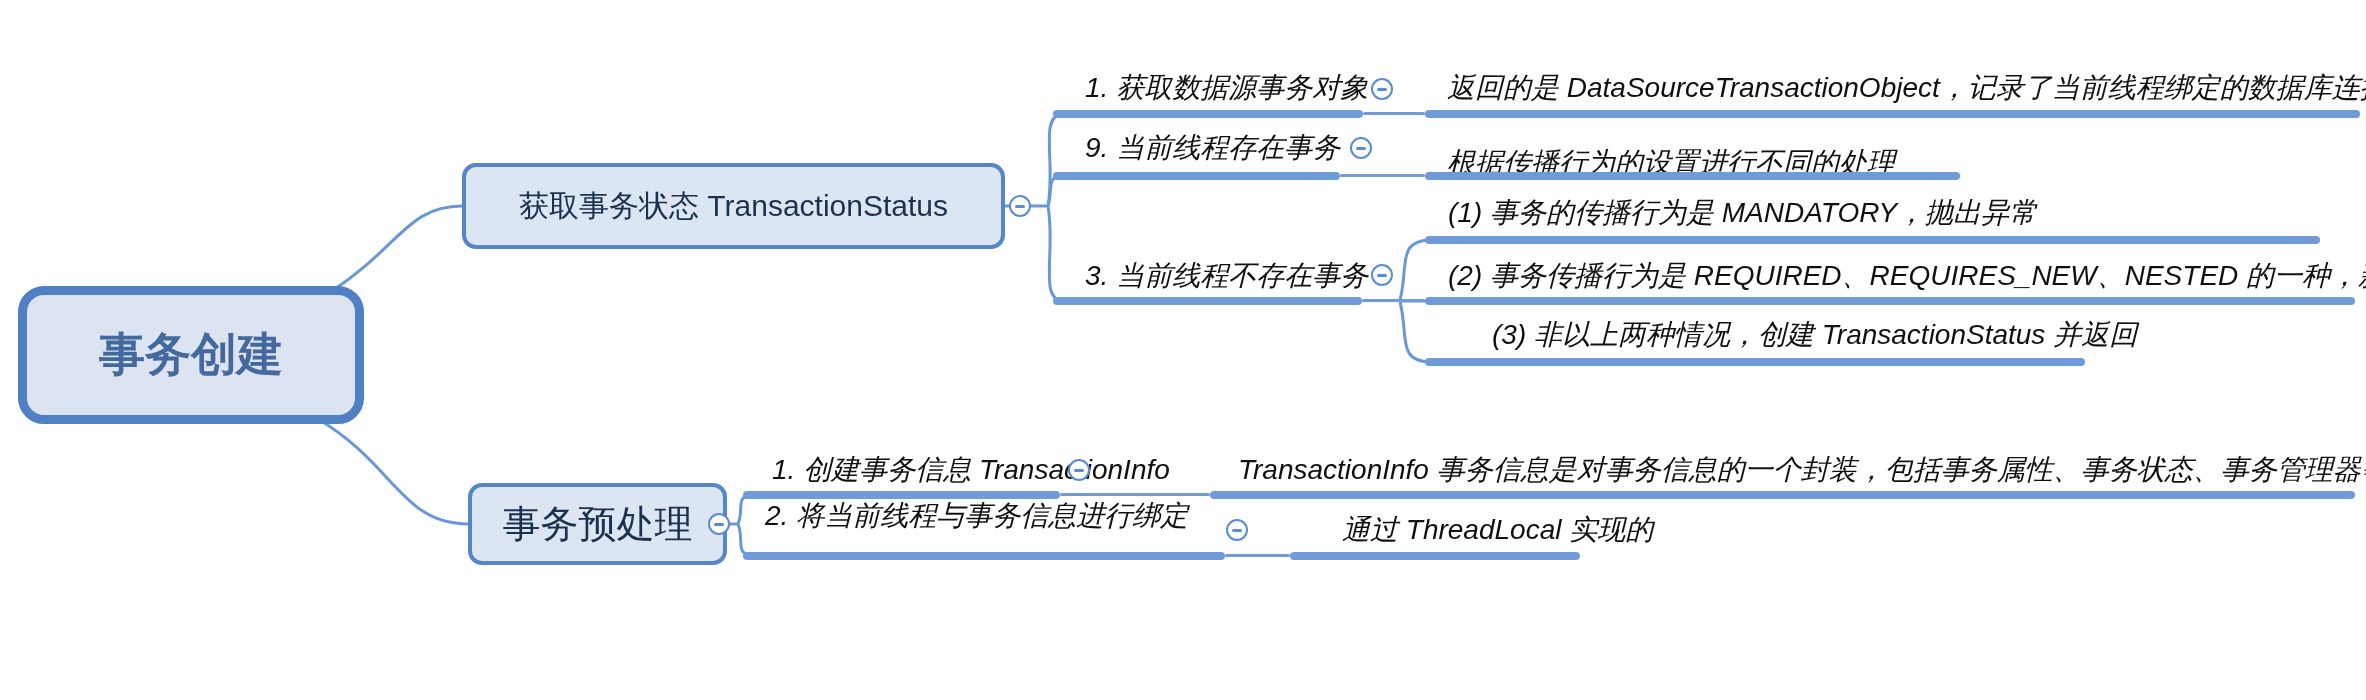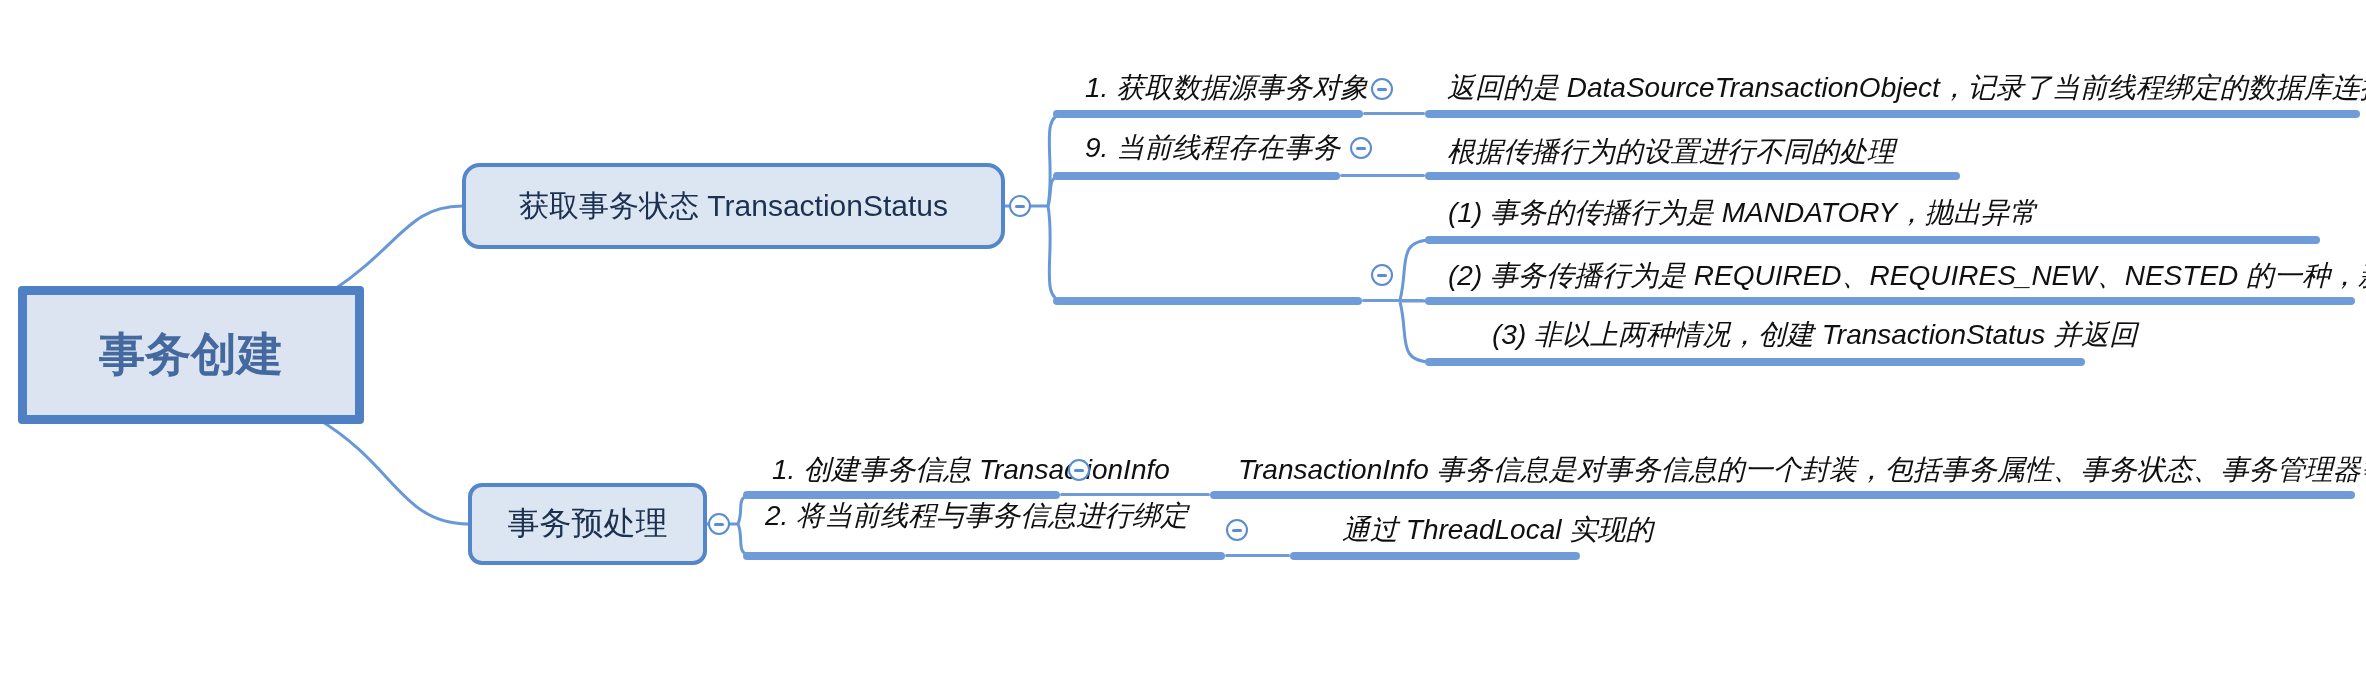--- a/index.html
+++ b/index.html
@@ -10,21 +10,21 @@
   svg.links { position:absolute; left:0; top:0; width:2366px; height:700px; }
   svg.links path, svg.links line { fill:none; stroke:#6898d8; stroke-width:3; }
 
   .topic-box {
     position:absolute; box-sizing:border-box;
     display:flex; align-items:center; justify-content:center;
     background:#dce6f3; border:4px solid #5586ca; border-radius:14px;
     color:#1c3050; font-size:30px; white-space:nowrap;
   }
   .root-box {
-    border-width:9px; border-color:#4f80c4; border-radius:4px;
+    border-width:9px; border-color:#4f80c4; border-radius:26px;
     background:#dbe4f0; color:#44699f; font-weight:bold; font-size:46px;
   }
   .bar  { position:absolute; height:8px; background:#6f9cd9; border-radius:4px; }
   .thin { position:absolute; height:3px; background:#6f9cd9; border-radius:2px; }
   .label {
     position:absolute; color:#101010; font-size:28px; line-height:32px;
     white-space:nowrap;
     font-style:italic;
   }
   .collapse {
@@ -54,21 +54,21 @@
 
     <line x1="705" y1="524" x2="738" y2="524"></line>
     <path d="M 738,524 C 745,507 733,495 756,495"></path>
     <path d="M 738,524 C 745,541 733,556 756,556"></path>
   </svg>
 
   <div class="topic-box root-box" style="left:18px; top:286px; width:346px; height:138px;">
     <span>事务创建</span>
   </div>
 
-  <div class="topic-box" style="left:462px; top:163px; width:543px; height:86px;border-radius:18px;">
+  <div class="topic-box" style="left:462px; top:163px; width:543px; height:86px;">
     <span>获取事务状态 TransactionStatus</span>
   </div>
   <div class="collapse" style="left:1009px; top:195px;">
     <span class="dash"></span>
   </div>
 
   <div class="label" style="left:1085px; top:72px;">1. 获取数据源事务对象</div>
   <div class="bar" style="left:1053px; top:110px; width:310px;"></div>
   <div class="thin" style="left:1363px; top:112px; width:62px;"></div>
   <div class="collapse" style="left:1371px; top:78px;">
@@ -76,39 +76,40 @@
   </div>
   <div class="label" style="left:1447px; top:72px;">返回的是 DataSourceTransactionObject，记录了当前线程绑定的数据库连接</div>
   <div class="bar" style="left:1425px; top:110px; width:935px;"></div>
 
   <div class="label" style="left:1085px; top:132px;">9. 当前线程存在事务</div>
   <div class="bar" style="left:1053px; top:172px; width:287px;"></div>
   <div class="thin" style="left:1340px; top:174px; width:85px;"></div>
   <div class="collapse" style="left:1350px; top:137px;">
     <span class="dash"></span>
   </div>
-  <div class="label" style="left:1447px; top:136px;">根据传播行为的设置进行不同的处理</div>
+  <div class="label" style="left:1447px; top:147px;">根据传播行为的设置进行不同的处理</div>
   <div class="bar" style="left:1425px; top:172px; width:535px;"></div>
 
+  <div class="label" style="left:1085px; top:260px;">3. 当前线程不存在事务</div>
   <div class="bar" style="left:1053px; top:297px; width:309px;"></div>
   <div class="thin" style="left:1362px; top:299px; width:62px;"></div>
   <div class="collapse" style="left:1371px; top:264px;">
     <span class="dash"></span>
   </div>
 
   <div class="label" style="left:1448px; top:197px;">(1) 事务的传播行为是 MANDATORY，抛出异常</div>
   <div class="bar" style="left:1425px; top:236px; width:895px;"></div>
 
   <div class="label" style="left:1448px; top:260px;">(2) 事务传播行为是 REQUIRED、REQUIRES_NEW、NESTED 的一种，新建事务</div>
   <div class="bar" style="left:1425px; top:297px; width:930px;"></div>
 
   <div class="label" style="left:1492px; top:319px;">(3) 非以上两种情况，创建 TransactionStatus 并返回</div>
   <div class="bar" style="left:1425px; top:358px; width:660px;"></div>
 
-  <div class="topic-box" style="left:468px; top:483px; width:239px; height:82px; font-size:32px;align-items:center;">
+  <div class="topic-box" style="left:468px; top:483px; width:259px; height:82px; font-size:38px;align-items:center;">
     <span>事务预处理</span>
   </div>
   <div class="collapse" style="left:708px; top:513px;">
     <span class="dash"></span>
   </div>
 
   <div class="label" style="left:772px; top:454px;">1. 创建事务信息 TransactionInfo</div>
   <div class="bar" style="left:743px; top:491px; width:317px;"></div>
   <div class="thin" style="left:1060px; top:493px; width:150px;"></div>
   <div class="collapse" style="left:1068px; top:459px;">

